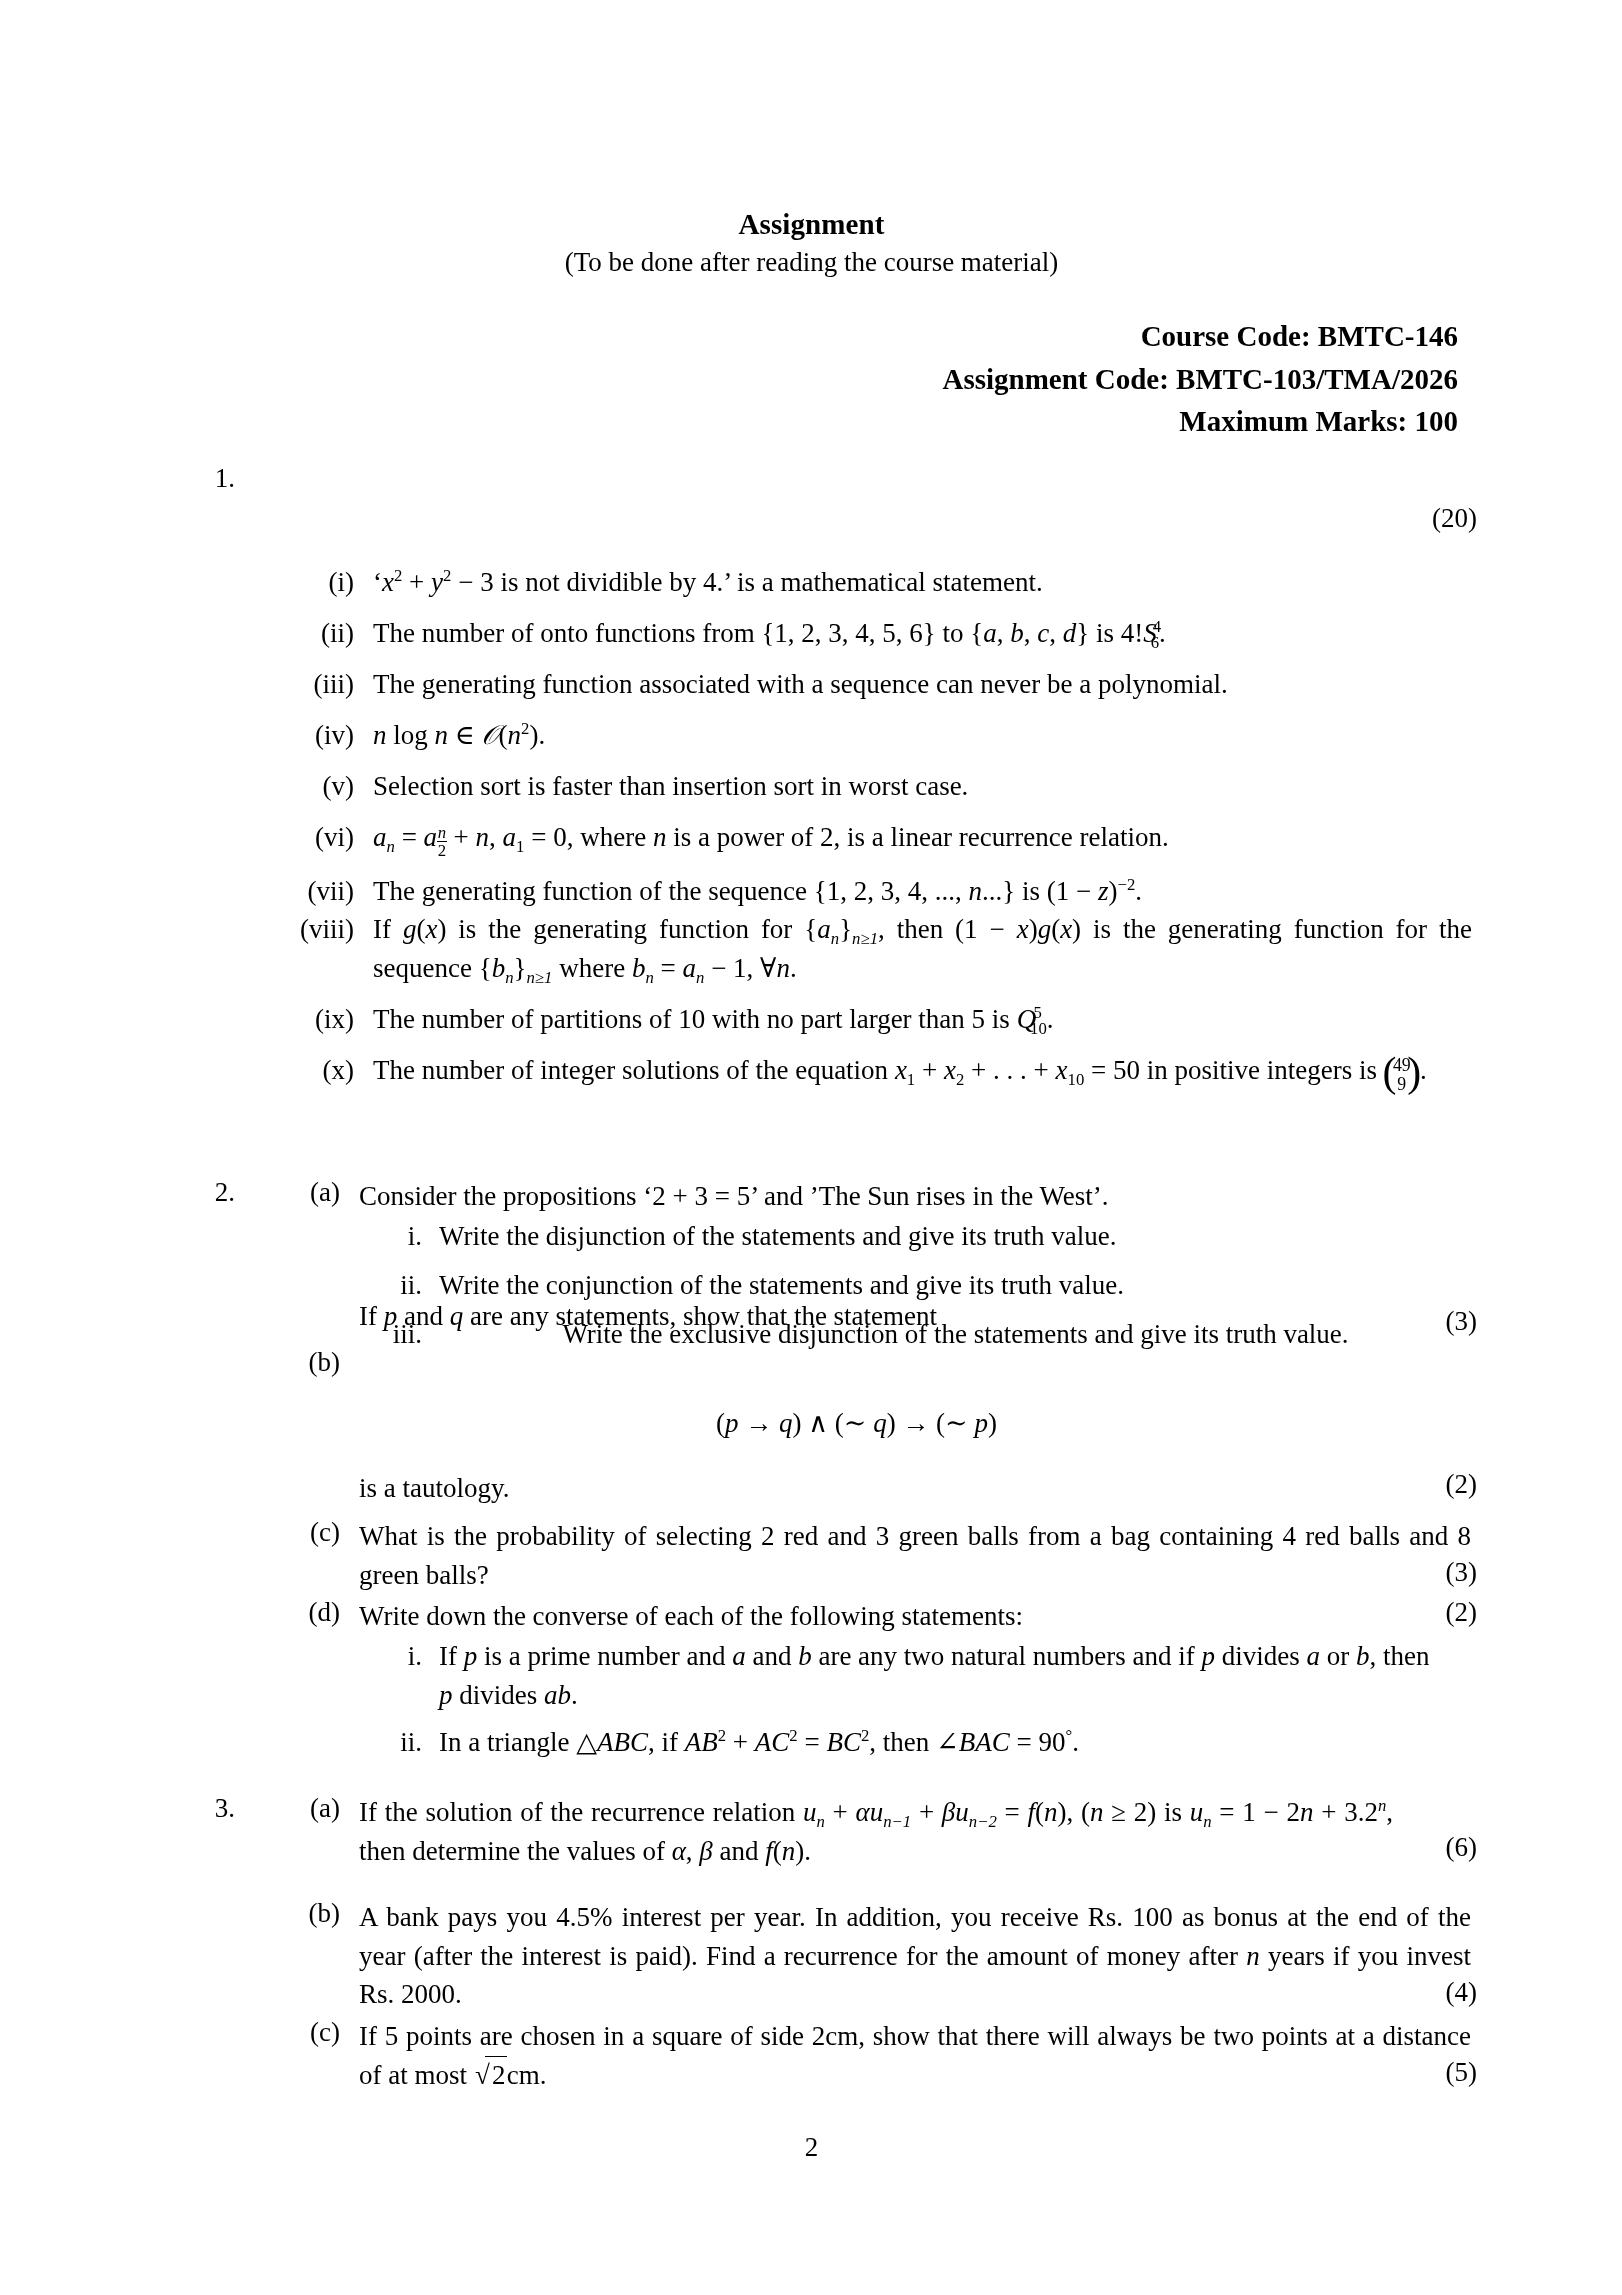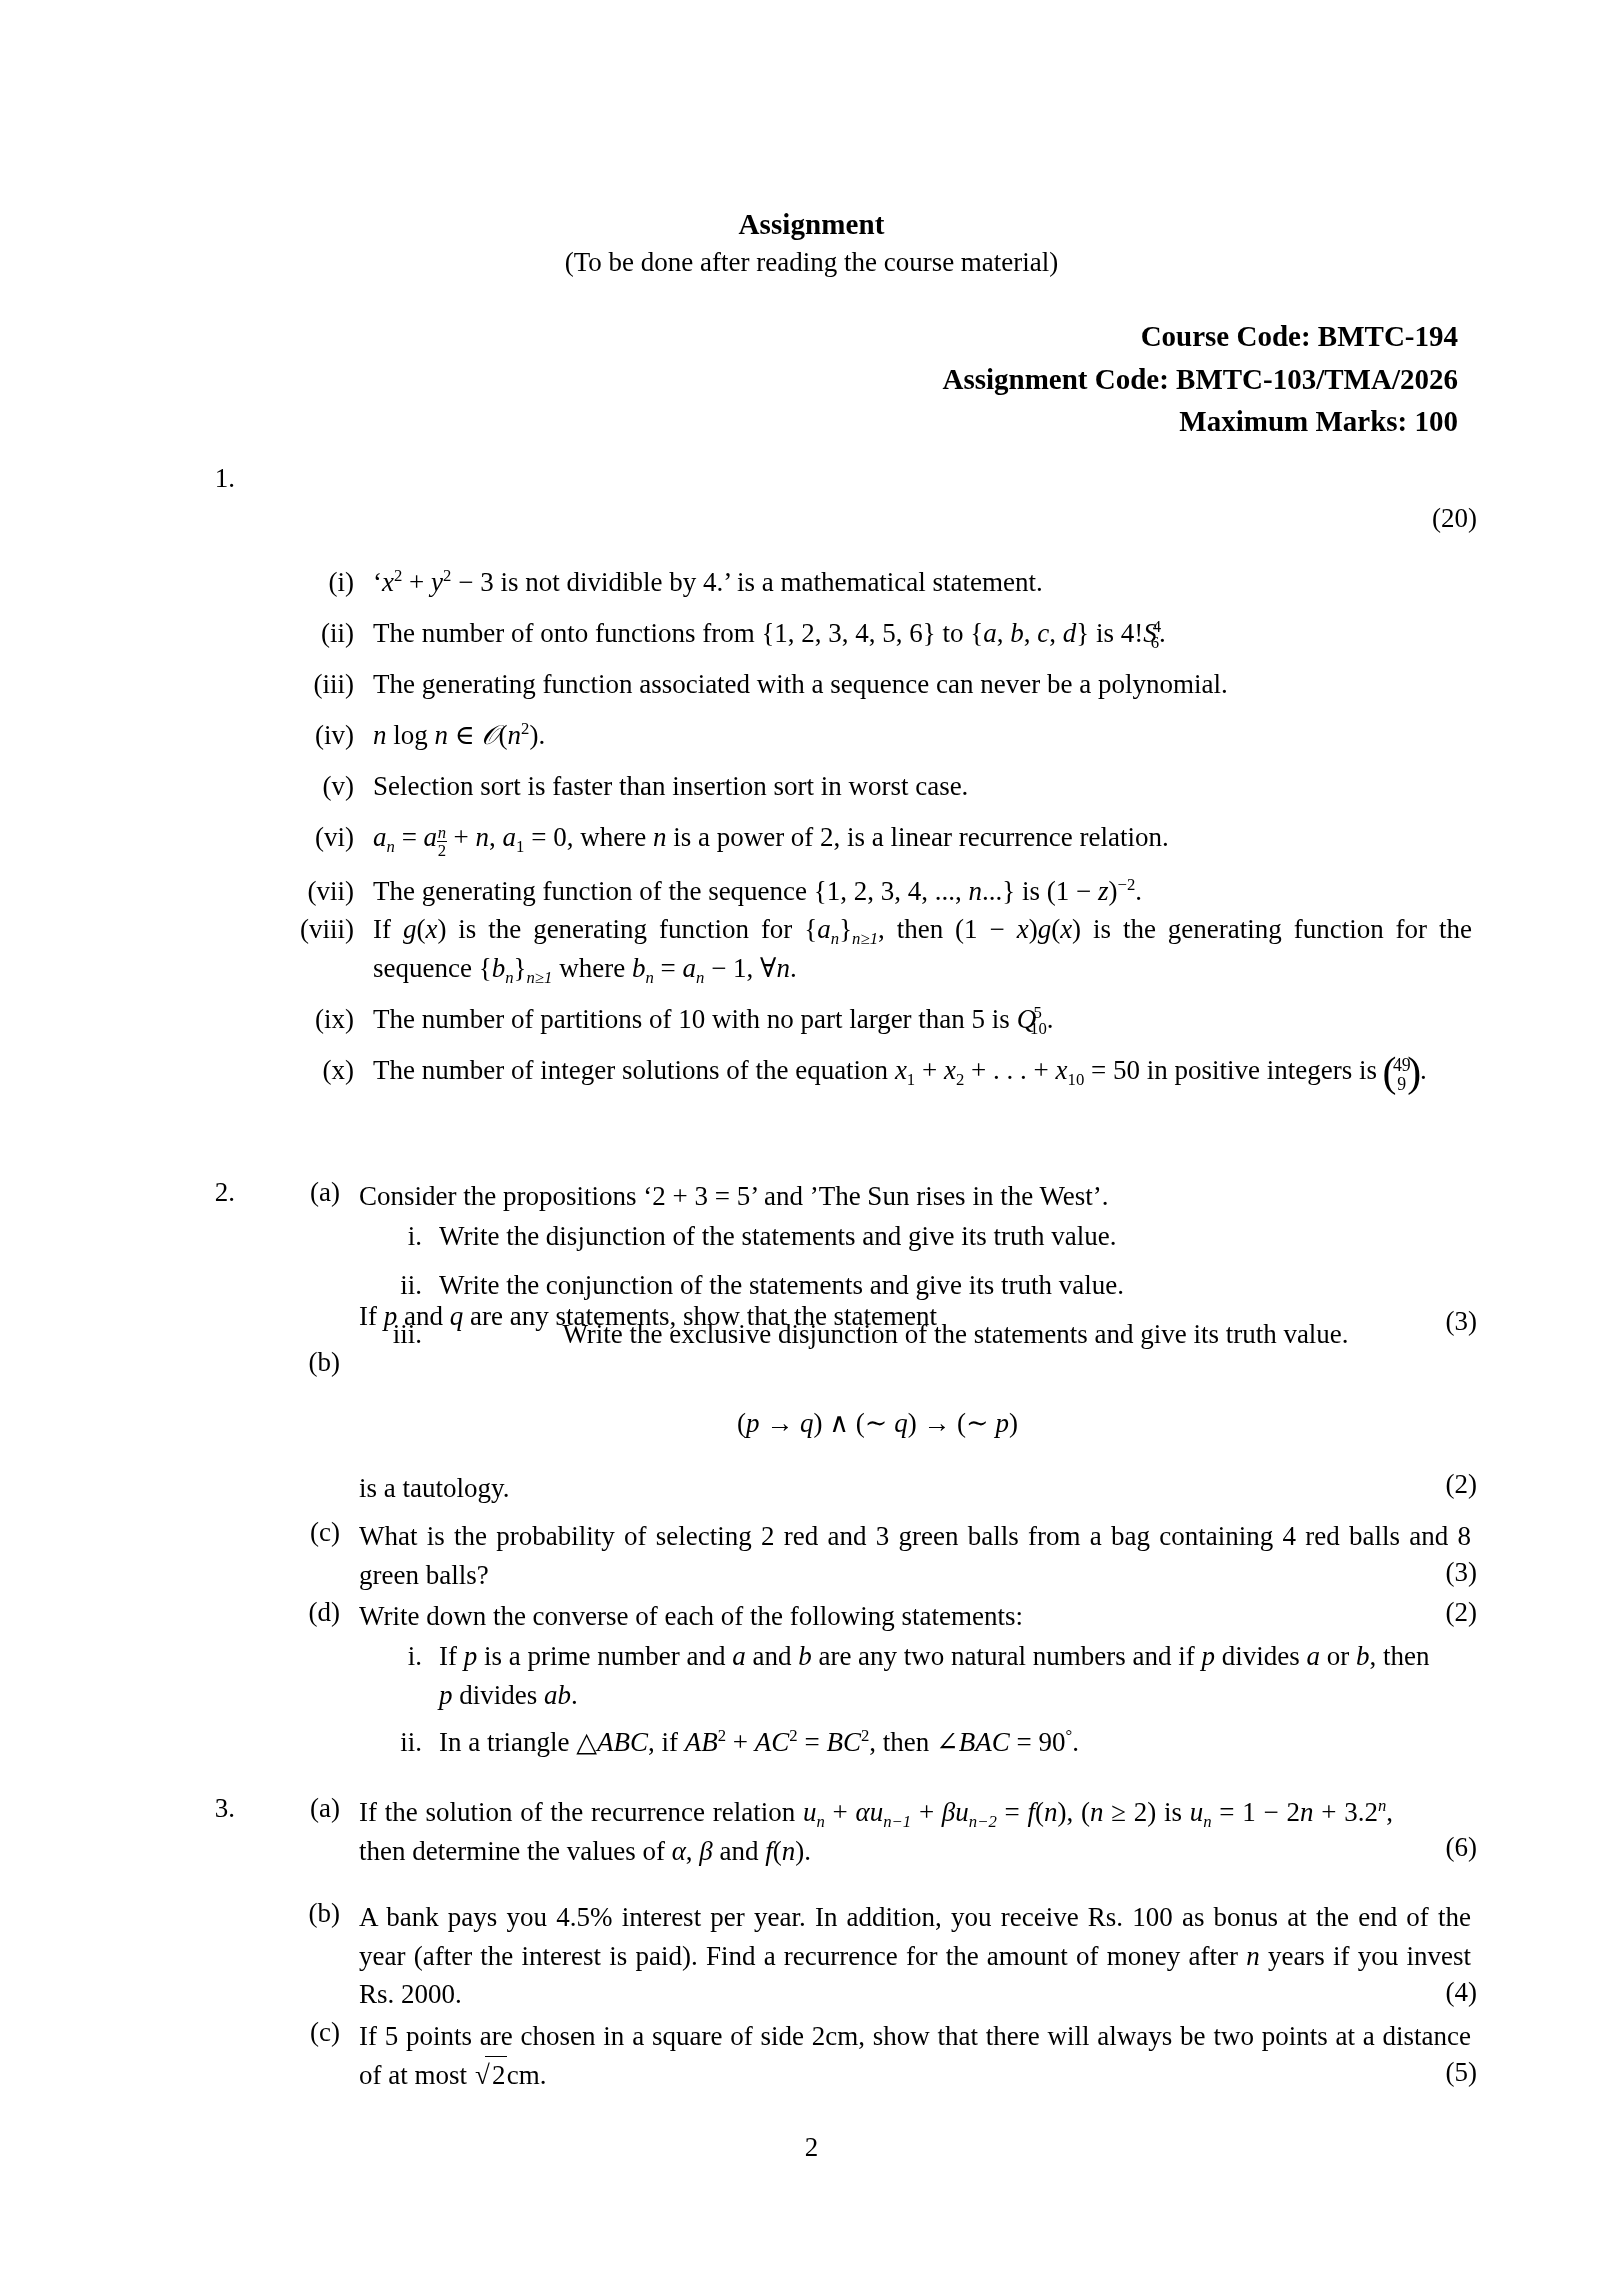--- a/index.html
+++ b/index.html
@@ -57,21 +57,21 @@
 </style>
 </head>
 <body>
 
 <div class="page">
 
   <div class="hdr subtitle" style="top:247px;">(To be done after reading the course material)</div>
   <div class="hdr title" style="top:208px;">Assignment</div>
 
   <div class="hdr-right" style="top:315px;">
-    <div>Course Code: BMTC-194</div>
+    <div>Course Code: BMTC-146</div>
     <div>Assignment Code: BMTC-103/TMA/2026</div>
     <div>Maximum Marks: 100</div>
   </div>
 
   <div class="qnum" style="left:196px; top:463px; width:39px;">1.</div>
   <div class="marks" style="left:1398px; top:503px;">(20)</div>
 
   <div style="position:absolute; left:281px; top:563px; width:1191px;">
 
     <div class="item" style="margin-bottom:12.4px;">
@@ -141,21 +141,21 @@
     </div>
     <div class="item" style="margin-bottom:0;">
       <span class="lbl" style="width:56px;">iii.</span>
       <span class="bdy" style="padding-left:73px;text-align:center;">Write the exclusive disjunction of the statements and give its truth value.</span>
     </div>
   </div>
   <div class="marks" style="left:1398px; top:1306px;">(3)</div>
 
   <div class="qnum" style="left:281px; top:1347px; width:59px;">(b)</div>
   <div class="qbody" style="left:359px; top:1297px; width:1112px;">If <span class="mi">p</span> and <span class="mi">q</span> are any statements, show that the statement</div>
-  <div class="center-eq" style="position:absolute; left:367px; top:1407px; width:1021px;">(<span class="mi">p</span> → <span class="mi">q</span>) ∧ (∼ <span class="mi">q</span>) → (∼ <span class="mi">p</span>)</div>
+  <div class="center-eq" style="position:absolute; left:346px; top:1407px; width:1021px;">(<span class="mi">p</span> → <span class="mi">q</span>) ∧ (∼ <span class="mi">q</span>) → (∼ <span class="mi">p</span>)</div>
   <div class="qbody" style="left:359px; top:1469px; width:1112px;">is a tautology.</div>
   <div class="marks" style="left:1398px; top:1469px;">(2)</div>
 
   <div class="qnum" style="left:281px; top:1517px; width:59px;">(c)</div>
   <div class="qbody" style="left:359px; top:1517px; width:1112px;">What is the probability of selecting 2 red and 3 green balls from a bag containing 4 red balls and 8 green balls?</div>
   <div class="marks" style="left:1398px; top:1557px;">(3)</div>
 
   <div class="qnum" style="left:281px; top:1597px; width:59px;">(d)</div>
   <div class="qbody" style="left:359px; top:1597px; width:1021px;">Write down the converse of each of the following statements:</div>
   <div class="marks" style="left:1398px; top:1597px;">(2)</div>

